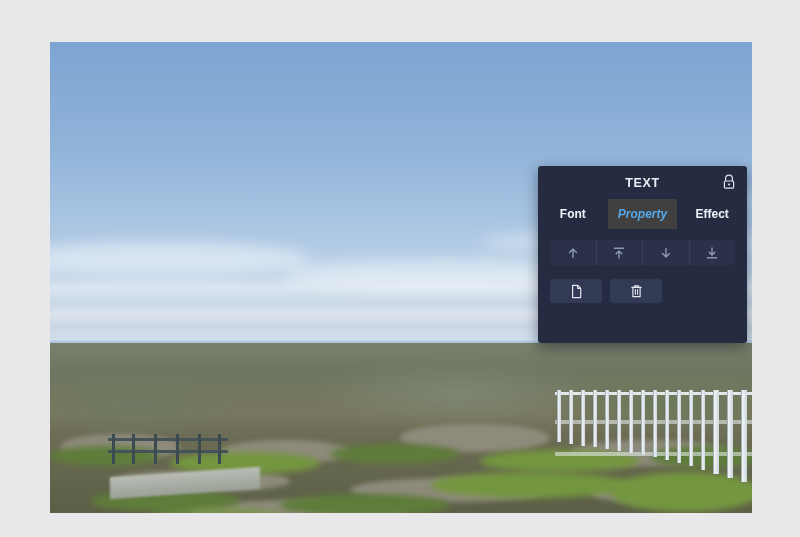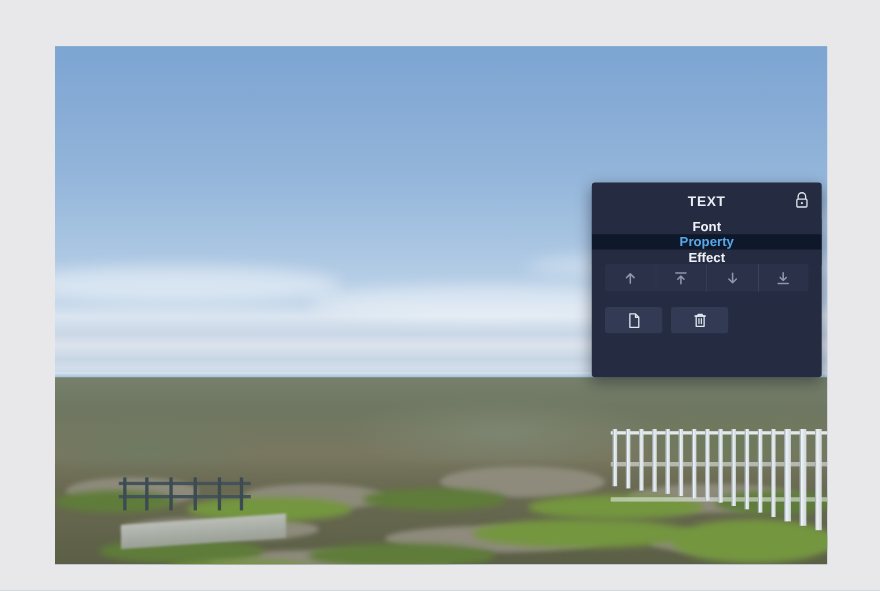--- a/index.html
+++ b/index.html
@@ -227,33 +227,34 @@
     font-size:12.5px;
     font-weight:bold;
     letter-spacing:.6px;
   }
   .lock-btn {
     position:absolute; right:9px; top:7px;
     width:18px; height:18px;
     display:flex; align-items:center; justify-content:center;
   }
 
-  .tabs { display:flex; height:30px;flex-direction:column; }
+  .tabs { display:flex; height:30px; }
   .tab {
     flex:1;
     display:flex; align-items:center; justify-content:center;
     font-size:12px;
     font-weight:bold;
     color:#eef2f8;
     background:#252c42;
     cursor:pointer;
   }
   .tab.active {
-    background:#0f172a;
+    background:#404040;
     color:#56a8e8;
+    font-style:italic;
   }
 
   .panel-body { padding:11px 12px 0 12px; }
   .section-label {
     color:#e4e9f1;
     font-size:11.5px;
     font-weight:bold;
     margin-bottom:8px;
   }
   .layer-row { display:flex; gap:0; }

